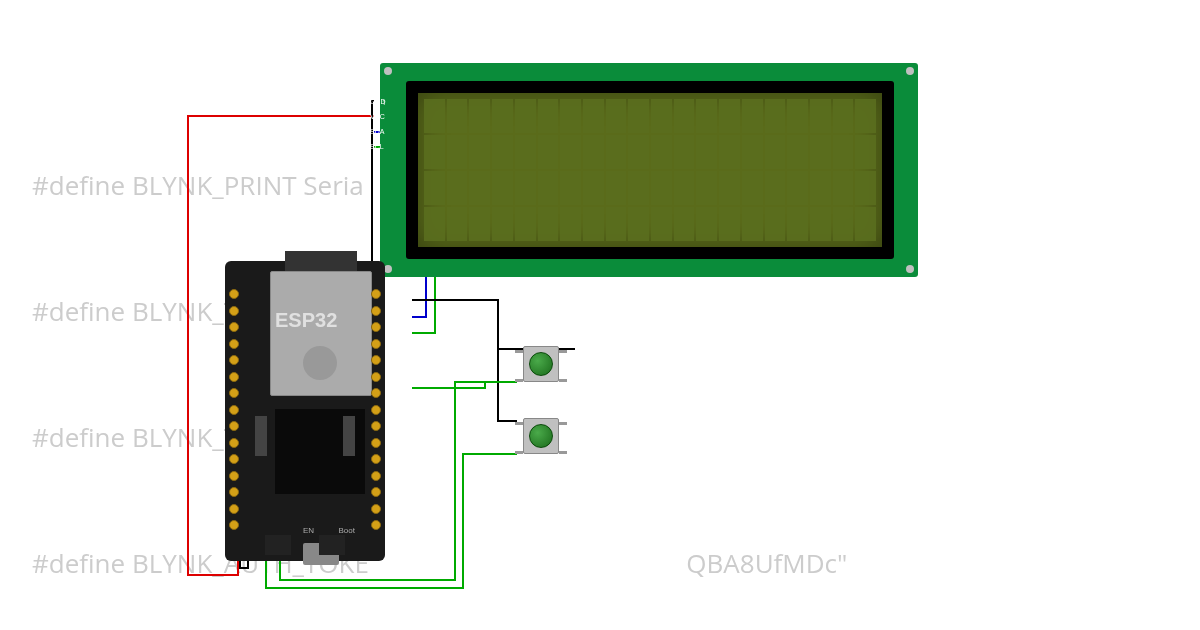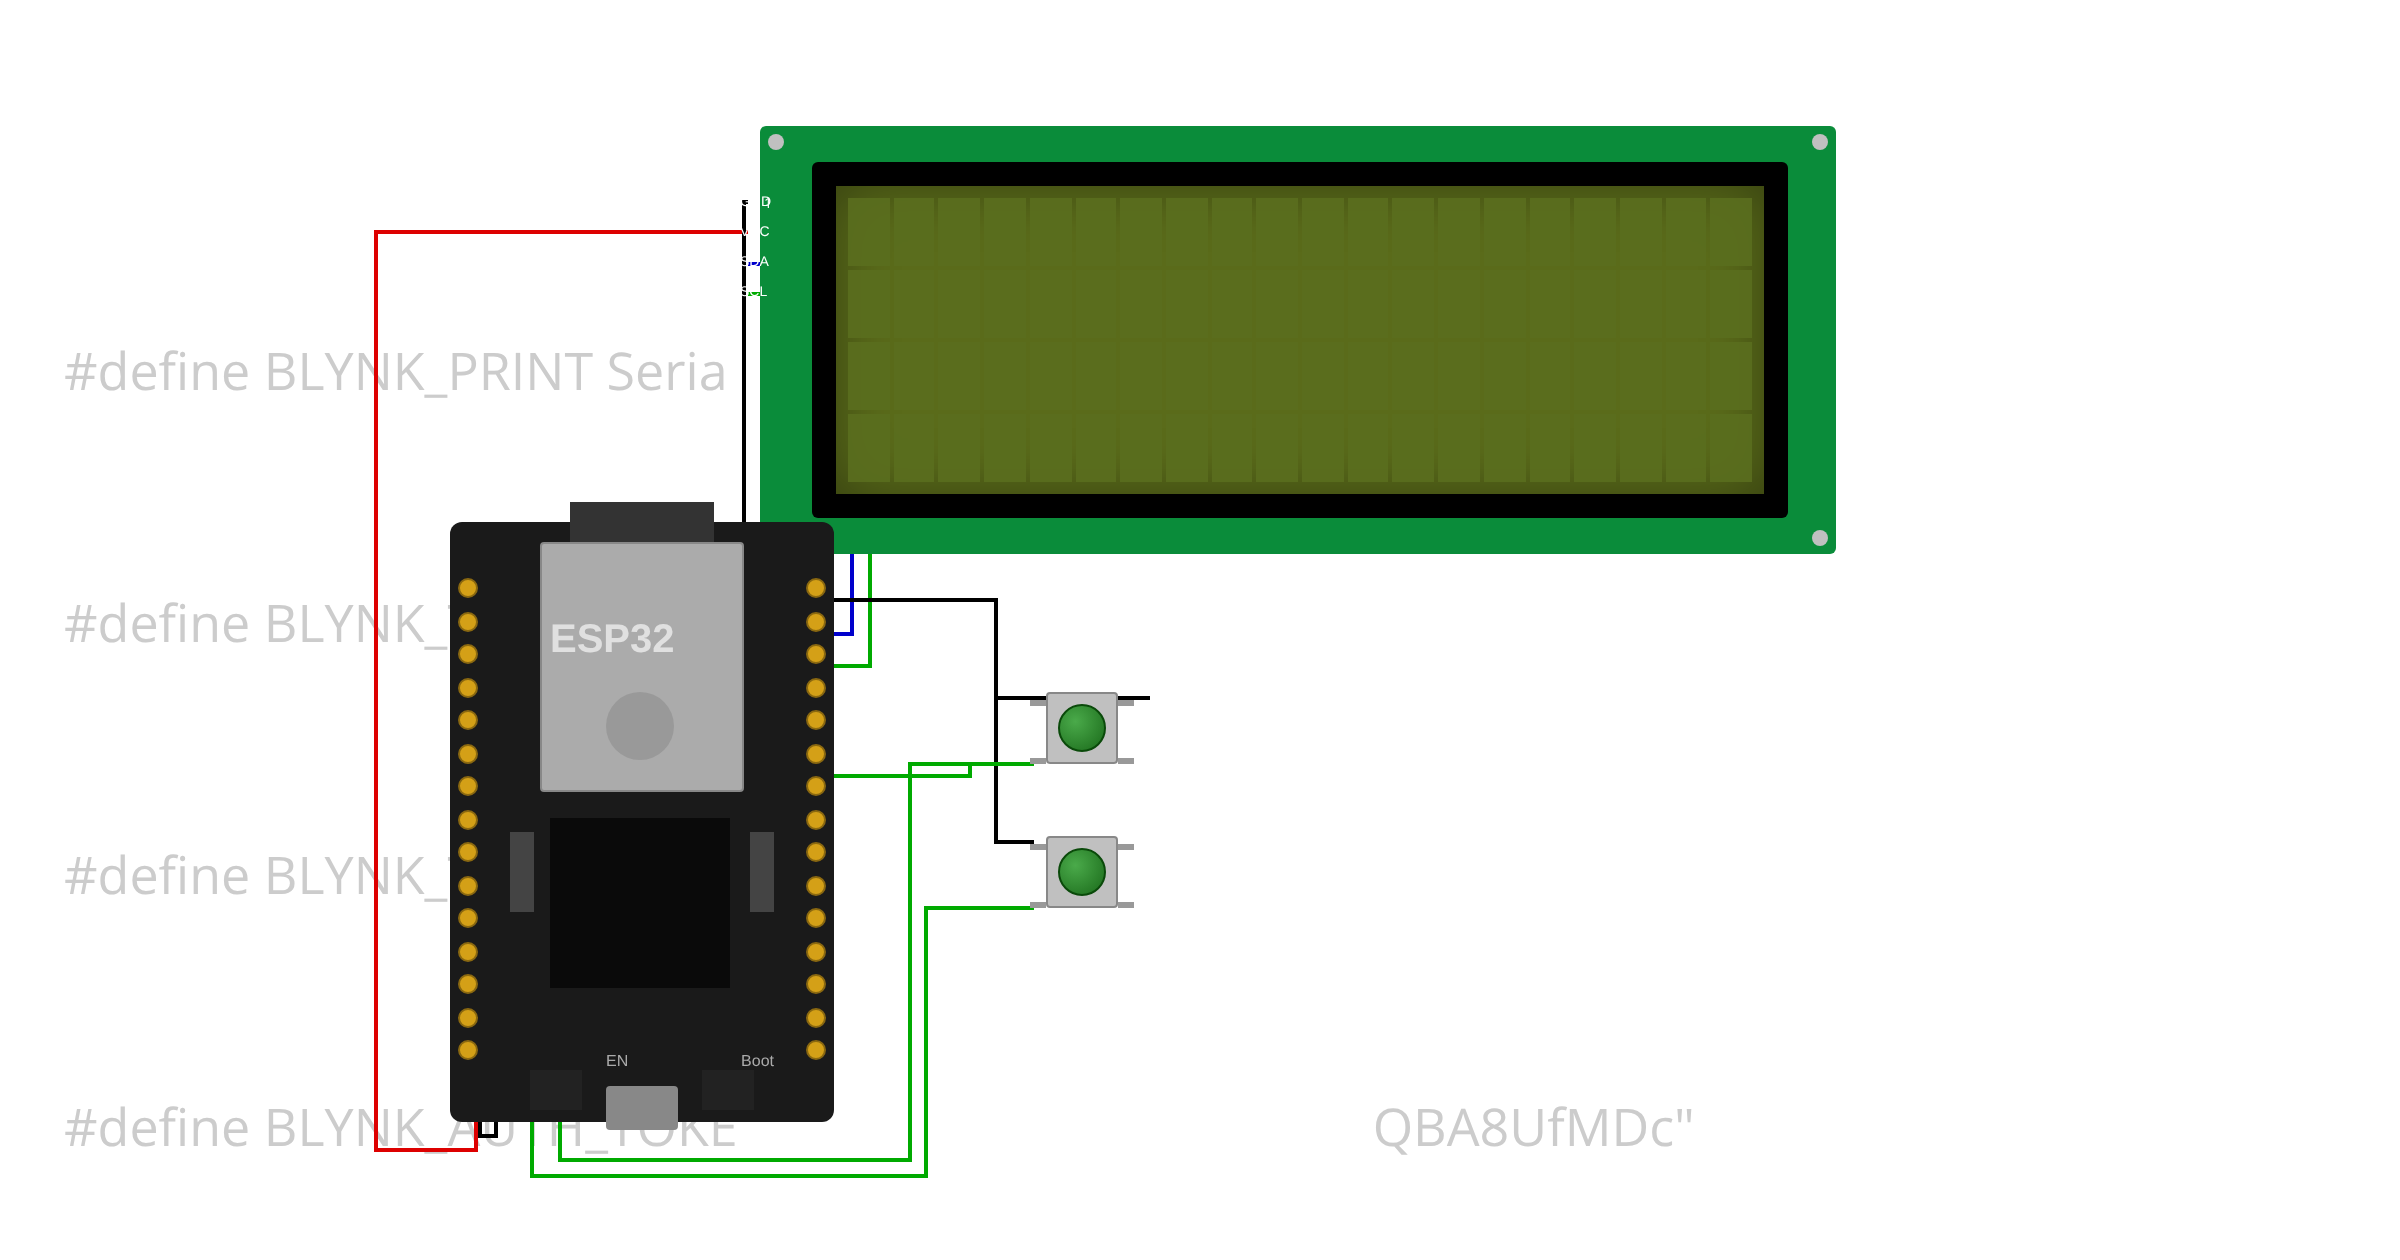--- a/index.html
+++ b/index.html
@@ -2,21 +2,21 @@
 <html><head>
 <meta charset="utf-8">
 <style>
   * { margin: 0; padding: 0; box-sizing: border-box; }
   body { width: 1200px; height: 630px; background: #fff; position: relative; font-family: 'Open Sans', 'Segoe UI', sans-serif; overflow: hidden; }
   
   .code-bg { position: absolute; left: 32px; top: 80px; color: #ccc; font-size: 26px; line-height: 42px; font-weight: 400; white-space: pre; }
   
   .wires { position: absolute; left: 0; top: 0; width: 1200px; height: 630px; pointer-events: none; }
   
-  .esp32 { position: absolute; left: 225px; top: 261px; width: 192px; height: 300px; background: #1a1a1a; border-radius: 6px; }
+  .esp32 { position: absolute; left: 225px; top: 261px; width: 160px; height: 300px; background: #1a1a1a; border-radius: 6px; }
   .esp32-pins-left { position: absolute; left: 4px; top: 28px; display: flex; flex-direction: column; gap: 6.5px; }
   .esp32-pins-right { position: absolute; right: 4px; top: 28px; display: flex; flex-direction: column; gap: 6.5px; }
   .pin { width: 10px; height: 10px; background: #d4a017; border-radius: 50%; border: 1px solid #8a6810; }
   .esp32-shield { position: absolute; left: 45px; top: 10px; width: 102px; height: 125px; background: #ababab; border: 1px solid #888; border-radius: 2px; }
   .esp32-antenna { position: absolute; left: 60px; top: -10px; width: 72px; height: 20px; background: #333; }
   .esp32-label { position: absolute; left: 50px; top: 48px; color: #e0e0e0; font-size: 20px; font-weight: 600; font-family: sans-serif; }
   .esp32-logo { position: absolute; left: 78px; top: 85px; width: 34px; height: 34px; border-radius: 50%; background: #999; }
   .esp32-usb { position: absolute; left: 78px; bottom: -4px; width: 36px; height: 22px; background: #888; border-radius: 2px; }
   .esp32-chip { position: absolute; left: 50px; top: 148px; width: 90px; height: 85px; background: #0a0a0a; }
   .esp32-btn-left { position: absolute; left: 40px; bottom: 6px; width: 26px; height: 20px; background: #222; }

